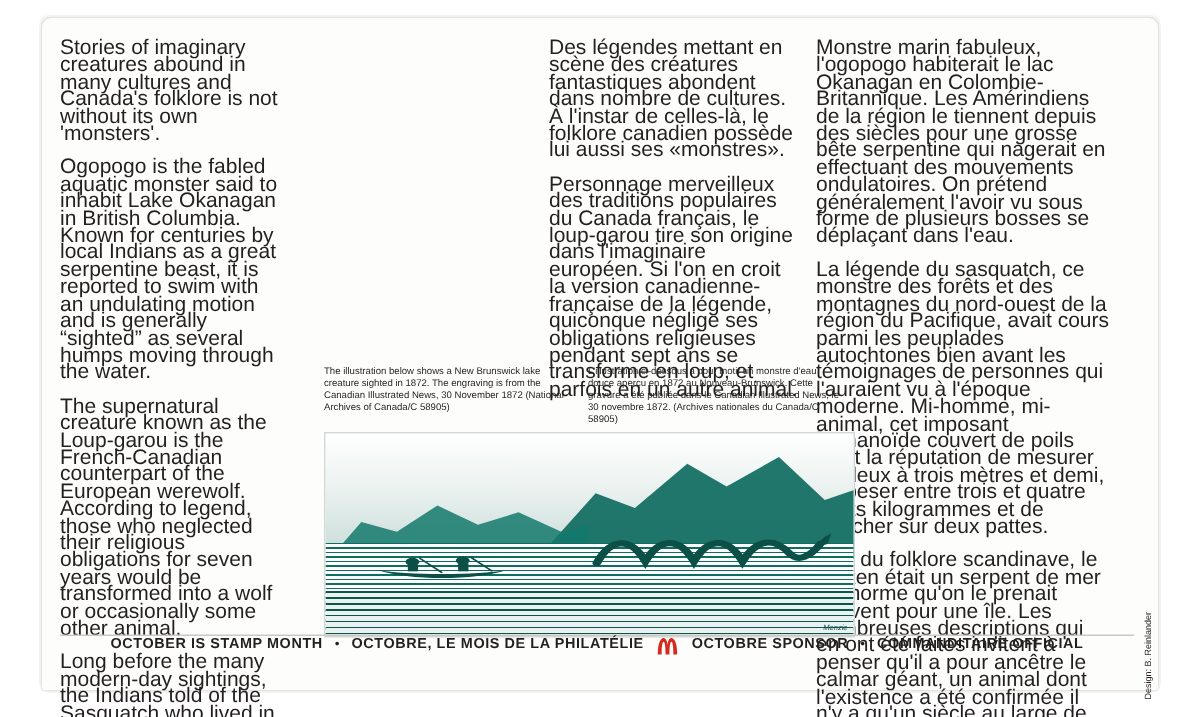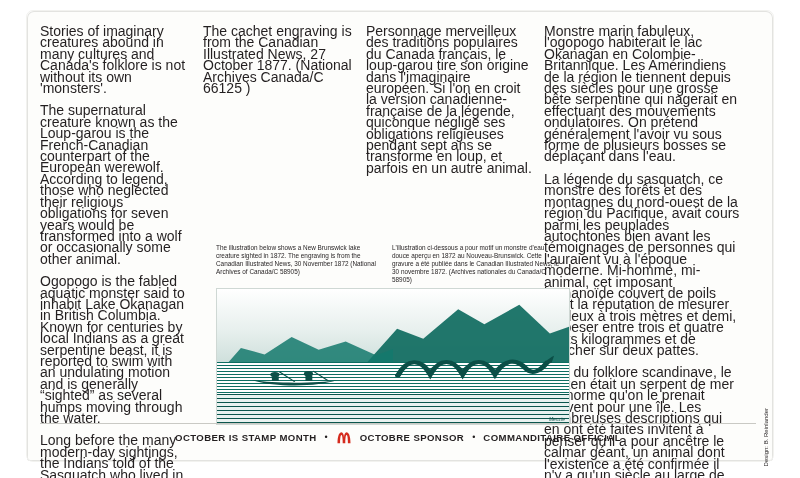--- a/index.html
+++ b/index.html
@@ -160,21 +160,21 @@
 
   
   .banner {
     position: absolute;
     left: 12px;
     bottom: 10px;
     width: 716px;
     height: 26px;
     border-top: 1px solid #c9c9c4;
     display: flex;
-    align-items: center;
+    align-items: flex-start;
     justify-content: center;
     gap: 8px;
   }
   .banner-txt {
     font-size: 9.6px;
     font-weight: bold;
     letter-spacing: .4px;
     color: #231f20;
   }
   .bullet {
@@ -204,31 +204,31 @@
 </head>
 <body>
 
 <div class="page">
   <div class="card">
 
     <div class="columns">
 
       <div class="col col1">
         <p class="body">Stories of imaginary creatures abound in many cultures and Canada's folklore is not without its own 'monsters'.</p>
+        <p class="body">Ogopogo is the fabled aquatic monster said to inhabit Lake Okanagan in British Columbia. Known for centuries by local Indians as a great serpentine beast, it is reported to swim with an undulating motion and is generally “sighted” as several humps moving through the water.</p>
         <p class="body">The supernatural creature known as the Loup-garou is the French-Canadian counterpart of the European werewolf. According to legend, those who neglected their religious obligations for seven years would be transformed into a wolf or occasionally some other animal.</p>
-        <p class="body">Ogopogo is the fabled aquatic monster said to inhabit Lake Okanagan in British Columbia. Known for centuries by local Indians as a great serpentine beast, it is reported to swim with an undulating motion and is generally “sighted” as several humps moving through the water.</p>
         <p class="body">Long before the many modern-day sightings, the Indians told of the Sasquatch who lived in the forests and mountains of the Pacific Northwest. Half man and half-beast, this large, hairy humanoid is said to stand two to three and a half metres tall, weigh three to four hundred kilograms and walk upright.</p>
         <p class="body">Originating in the legends of</p>
       </div>
 
       <div class="col col2">
-        <p class="body">The cachet engraving is from the Canadian Illustrated News, 27 October 1877. (National Archives Canada/C 66125 )</p>
       </div>
 
       <div class="col col3">
+        <p class="body">Des légendes mettant en scène des créatures fantastiques abondent dans nombre de cultures. À l'instar de celles-là, le folklore canadien possède lui aussi ses «monstres».</p>
         <p class="body">Personnage merveilleux des traditions populaires du Canada français, le loup-garou tire son origine dans l'imaginaire européen. Si l'on en croit la version canadienne-française de la légende, quiconque néglige ses obligations religieuses pendant sept ans se transforme en loup, et parfois en un autre animal.</p>
       </div>
 
       <div class="col col4">
         <p class="body">Monstre marin fabuleux, l'ogopogo habiterait le lac Okanagan en Colombie-Britannique. Les Amérindiens de la région le tiennent depuis des siècles pour une grosse bête serpentine qui nagerait en effectuant des mouvements ondulatoires. On prétend généralement l'avoir vu sous forme de plusieurs bosses se déplaçant dans l'eau.</p>
         <p class="body">La légende du sasquatch, ce monstre des forêts et des montagnes du nord-ouest de la région du Pacifique, avait cours parmi les peuplades autochtones bien avant les témoignages de personnes qui l'auraient vu à l'époque moderne. Mi-homme, mi-animal, cet imposant humanoïde couvert de poils avait la réputation de mesurer de deux à trois mètres et demi, de peser entre trois et quatre cents kilogrammes et de marcher sur deux pattes.</p>
         <p class="body">Issu du folklore scandinave, le kraken était un serpent de mer si énorme qu'on le prenait souvent pour une île. Les nombreuses descriptions qui en ont été faites invitent à penser qu'il a pour ancêtre le calmar géant, un animal dont l'existence a été confirmée il n'y a qu'un siècle au large de Terre-Neuve.</p>
         <p class="body">La gravure reproduite sur le pli est tirée du Canadian Illustrated News du 27 octobre 1877. (Archives nationales du Canada/C 66125)</p>
       </div>
 
@@ -261,20 +261,21 @@
           <path d="M84 20 L104 42" stroke="#0b4f47" stroke-width="2"></path>
         </svg>
 
         <div class="eng-sign">Menzie</div>
       </div>
     </div>
 
     <div class="banner">
       <span class="banner-txt">OCTOBER IS STAMP MONTH</span>
       <span class="bullet">•</span>
+      <span class="banner-txt">OCTOBRE, LE MOIS DE LA PHILATÉLIE</span>
       <span class="mcd">
         <svg viewBox="0 0 24 20" width="16" height="13" aria-hidden="true">
           <path d="M2 19 C2 7 5 2 8 2 C10.5 2 12 6 12 10 C12 6 13.5 2 16 2 C19 2 22 7 22 19 L18 19 C18 9 17 6 16 6 C15 6 14 9 14 19 L10 19 C10 9 9 6 8 6 C7 6 6 9 6 19 Z" fill="#d52b1e"></path>
         </svg>
       </span>
       <span class="banner-txt">OCTOBRE SPONSOR</span>
       <span class="bullet">•</span>
       <span class="banner-txt">COMMANDITAIRE OFFICIAL</span>
     </div>
 

